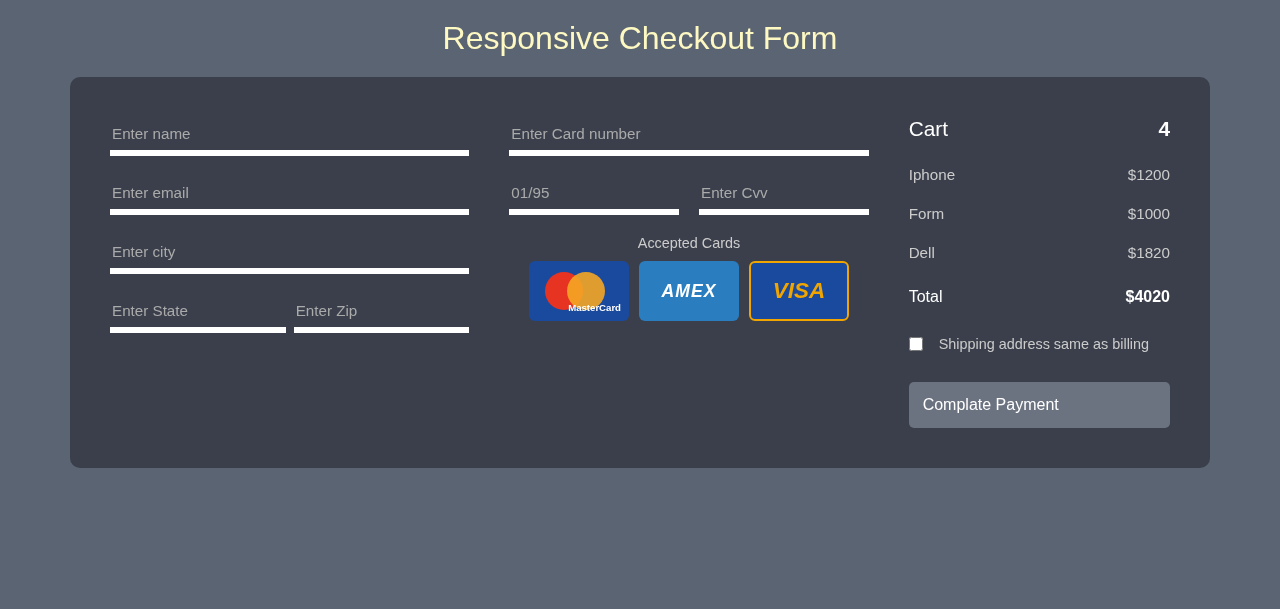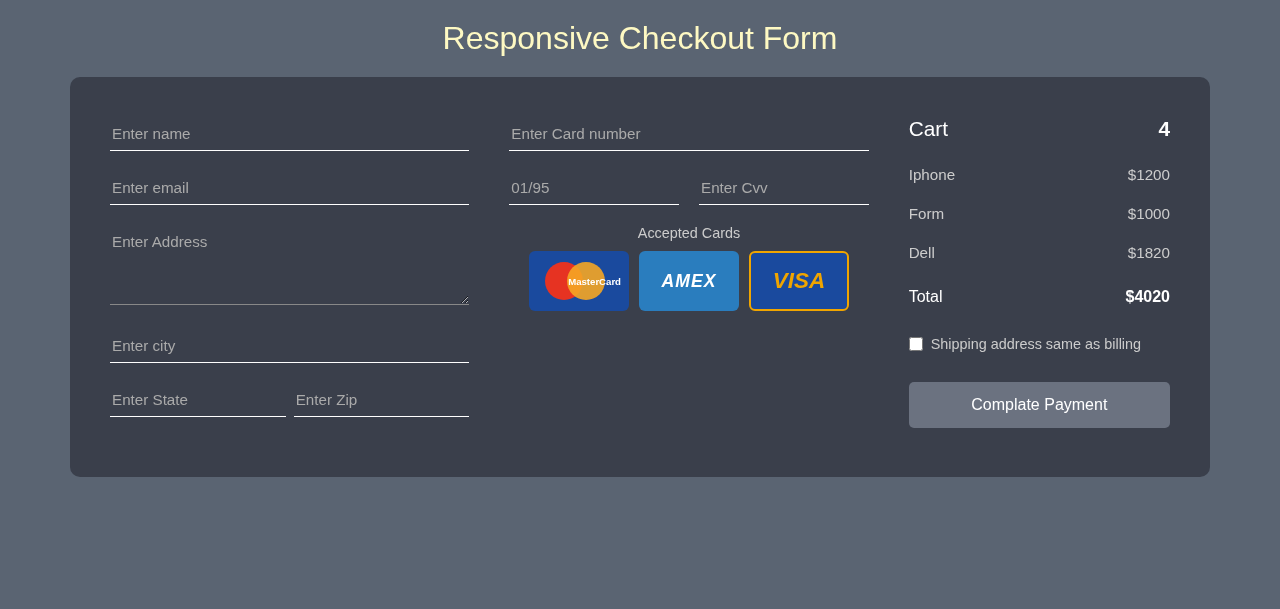--- a/index.html
+++ b/index.html
@@ -46,21 +46,21 @@
       flex-direction: column;
       gap: 10px;
     }
     .input-group {
       margin-bottom: 20px;
     }
     .input-field {
       width: 100%;
       background: transparent;
       border: none;
-      border-bottom: 1px solid #ffffff;
+      border-bottom: 6px solid #ffffff;
       color: #aaa;
       font-size: 0.95rem;
       padding: 8px 2px;
       outline: none;
     }
     .input-field::placeholder {
       color: #aaa;
     }
     .textarea-field {
       width: 100%;
@@ -171,42 +171,42 @@
       font-size: 1rem;
     }
     .cart-total-price {
       color: #fff;
       font-size: 1rem;
       font-weight: bold;
     }
     .shipping-row {
       display: flex;
       align-items: center;
-      gap: 8px;
+      gap: 16px;
       margin-bottom: 20px;
     }
     .shipping-checkbox {
       width: 14px;
       height: 14px;
       cursor: pointer;
     }
     .shipping-label {
       color: #ccc;
       font-size: 0.9rem;
     }
     .complete-btn {
       width: 100%;
       background: #6b7280;
       color: #fff;
       border: none;
       border-radius: 5px;
       padding: 14px;
       font-size: 1rem;
       cursor: pointer;
-      text-align: center;
+      text-align: left;
     }
     
     .mc-circle-left {
       position: absolute;
       width: 38px;
       height: 38px;
       border-radius: 50%;
       background: #e63322;
       left: 16px;
       top: 50%;
@@ -219,41 +219,38 @@
       border-radius: 50%;
       background: #f5a623;
       left: 38px;
       top: 50%;
       transform: translateY(-50%);
       opacity: 0.9;
     }
     .mc-text {
       position: absolute;
       right: 8px;
-      bottom: 24px;
+      bottom: 8px;
       font-size: 0.6rem;
       color: white;
     }
   </style>
 </head>
 <body>
 
 <h1>Responsive Checkout Form</h1>
 
 <div class="form-container">
 
   <div class="left-section">
     <div class="input-group">
       <input class="input-field" type="text" placeholder="Enter name" style="">
     </div>
     <div class="input-group">
       <input class="input-field" type="email" placeholder="Enter email" style="">
-    </div>
-    <div class="input-group">
-      <textarea class="textarea-field" placeholder="Enter Address" style=""></textarea>
     </div>
     <div class="input-group">
       <input class="input-field" type="text" placeholder="Enter city" style="">
     </div>
     <div class="row-inputs">
       <div class="input-group">
         <input class="input-field" type="text" placeholder="Enter State" style="">
       </div>
       <div class="input-group">
         <input class="input-field" type="text" placeholder="Enter Zip" style="">

